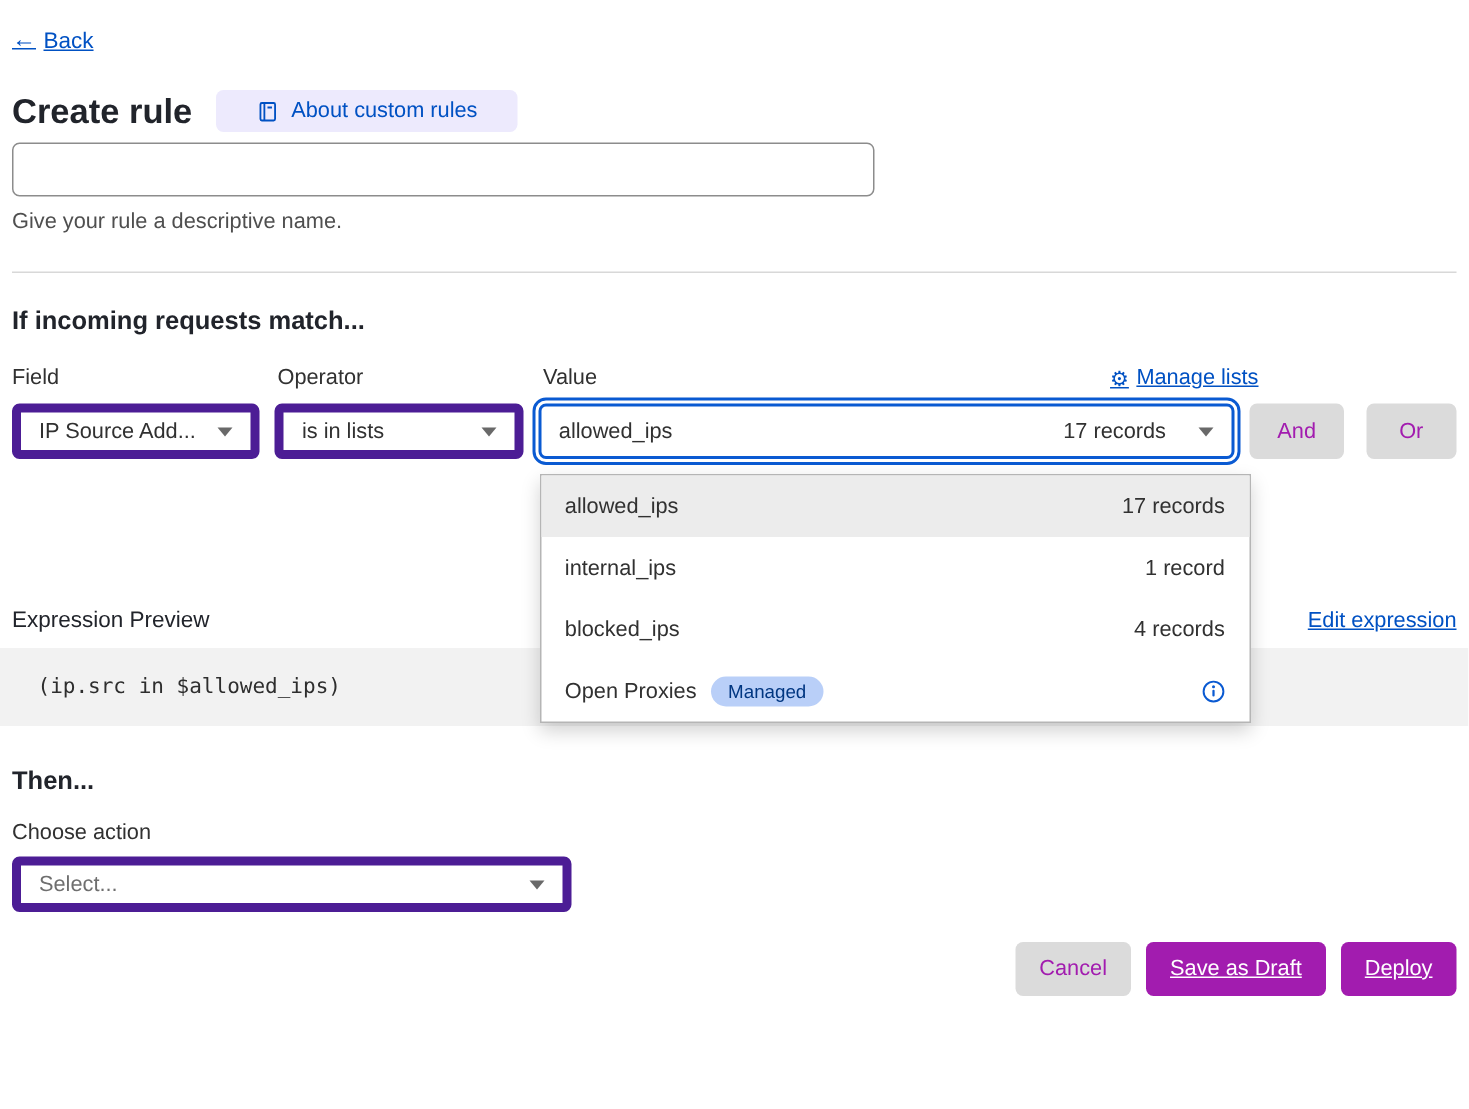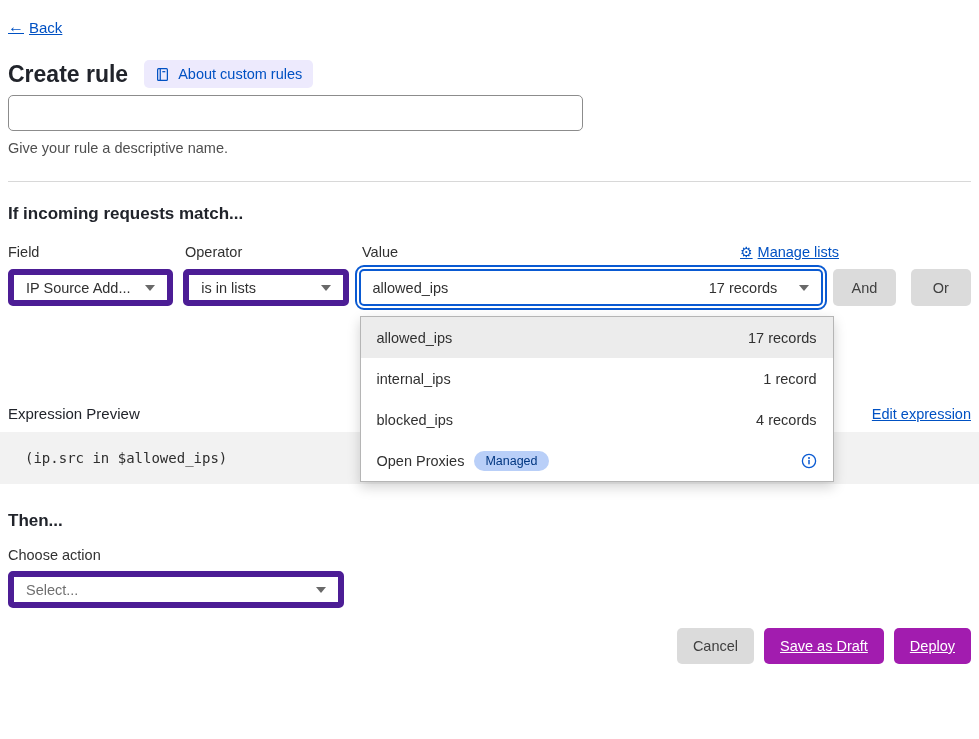--- a/index.html
+++ b/index.html
@@ -19,21 +19,21 @@
     text-decoration: underline; cursor: pointer;
   }
   .back-link .arrow { text-decoration: none; font-size: 16px; }
 
   
   .title-row { display: flex; align-items: center; gap: 16px; margin-top: 24px; }
   .page-title { font-size: 23px; font-weight: 700; color: #21242b; margin: 0; }
   .about-badge {
     display: inline-flex; align-items: center; gap: 8px;
     background: #edeafd; color: #0051c3; font-size: 14.5px;
-    padding: 6px 11px; border-radius: 5px; cursor: pointer;
+    padding: 6px 27px; border-radius: 5px; cursor: pointer;
   }
   .about-badge svg { display: block; }
 
   
   .field-label { font-size: 14.5px; margin-top: 24px; color: #313131; }
   .text-input {
     display: block; margin-top: 7px; width: 575px; height: 36px;
     border: 1px solid #8c8c8c; border-radius: 5px;
     font-size: 14.5px; padding: 0 10px; color: #313131; outline: none;
   }
@@ -69,21 +69,21 @@
   .value-wrap { position: relative; width: 471px; }
   .value-select {
     width: 100%;
     border: 2px solid #0a5ad2;
     outline: 2px solid #0a5ad2; outline-offset: 2px;
   }
   .value-right { display: flex; align-items: center; }
   .value-records { margin-right: 14px; color: #313131; }
 
   .btn { border: none; border-radius: 5px; height: 37px; font-size: 14.5px; cursor: pointer; font-family: inherit; }
-  .btn-gray { background: #dbdbdb; color: #404040; }
+  .btn-gray { background: #dbdbdb; color: #a21caf; }
   .and-btn { width: 63px; }
   .or-btn { width: 61px; margin-left: 5px; }
 
   
   .list-menu {
     position: absolute; top: calc(100% + 10px); left: 1px; width: 474px;
     background: #fff; border: 1px solid #b5b5b5;
     box-shadow: 0 5px 12px rgba(0,0,0,0.18); z-index: 10;
   }
   .menu-row {
@@ -102,21 +102,21 @@
   .expr-header { display: flex; justify-content: space-between; align-items: center; margin-top: 99px; }
   .expr-label { font-size: 15px; color: #21242b; }
   .edit-link { color: #0051c3; text-decoration: underline; font-size: 14.5px; cursor: pointer; }
   .code-block {
     margin: 10px -8px 0; background: #f2f2f2; padding: 18px 25px;
     font-family: "DejaVu Sans Mono", monospace; font-size: 14px; color: #2e2e2e;
   }
 
   .then-heading { margin-top: 27px; }
   .action-label { margin-top: 16px; }
-  .action-select { width: 336px; margin-top: 8px; gap: 39px; }
+  .action-select { width: 373px; margin-top: 8px; gap: 39px; }
   .placeholder-text { color: #6f6f6f; }
 
   
   .footer { display: flex; justify-content: flex-end; gap: 10px; margin-top: 20px; }
   .btn-footer { height: 36px; padding: 0 16px; }
   .btn-blue { background: #a21caf; color: #ffffff; text-decoration: underline; }
 </style>
 </head>
 <body>
 

